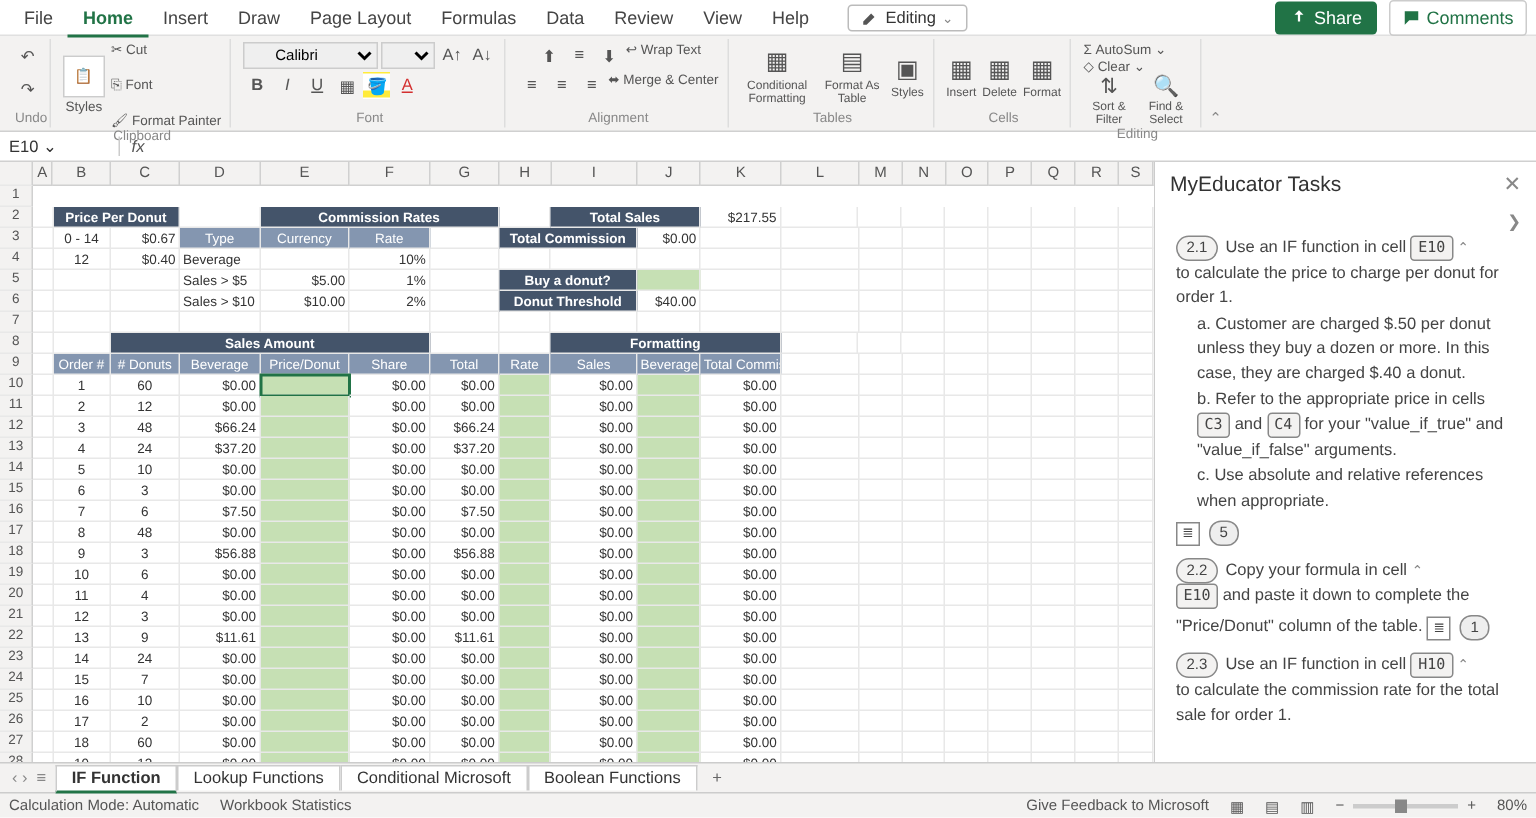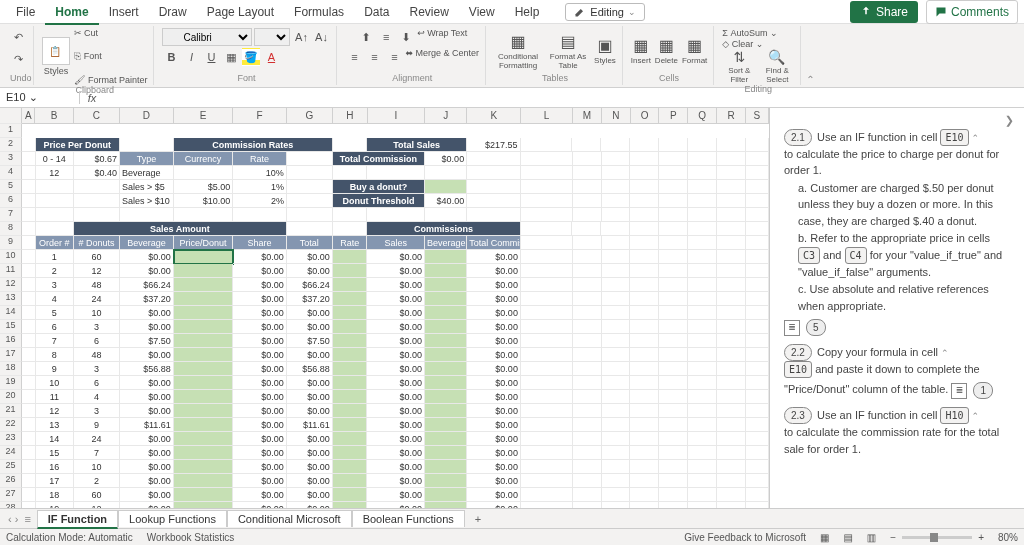--- a/index.html
+++ b/index.html
@@ -384,21 +384,21 @@
         <div class="cell " style="width: 30px;"></div>
         <div class="cell " style="width: 24px;"></div>
       </div>
       <div class="row">
         <div class="rowhead">8</div>
         <div class="cell " style="width: 14px;"></div>
         <div class="cell " style="width: 40px;"></div>
         <div class="cell hdr" style="width: 222px;">Sales Amount</div>
         <div class="cell " style="width: 48px;"></div>
         <div class="cell " style="width: 36px;"></div>
-        <div class="cell hdr" style="width: 160px;">Commissions</div>
+        <div class="cell hdr" style="width: 160px;">Formatting</div>
         <div class="cell " style="width: 54px;"></div>
         <div class="cell " style="width: 30px;"></div>
         <div class="cell " style="width: 30px;"></div>
         <div class="cell " style="width: 30px;"></div>
         <div class="cell " style="width: 30px;"></div>
         <div class="cell " style="width: 30px;"></div>
         <div class="cell " style="width: 30px;"></div>
         <div class="cell " style="width: 24px;"></div>
       </div>
       <div class="row">
@@ -837,20 +837,24 @@
         <div class="cell " style="width: 30px;"></div>
         <div class="cell " style="width: 30px;"></div>
         <div class="cell " style="width: 30px;"></div>
         <div class="cell " style="width: 30px;"></div>
         <div class="cell " style="width: 30px;"></div>
         <div class="cell " style="width: 24px;"></div>
       </div>
     </div>
 
   <div class="taskpane">
+    <div class="tp-head">
+      <span style="font-weight:400">MyEducator Tasks</span>
+      <span class="tp-close">✕</span>
+    </div>
     <div class="tp-body">
       <div style="text-align:right;color:#888">❯</div>
       <div class="task-block">
         <span class="task-num">2.1</span>
         <span>Use an IF function in cell</span>
         <span class="cell-ref">E10</span>
         <span class="chevup">⌃</span><br>
         <span>to calculate the price to charge per donut for order 1.</span>
         <div class="subtask">a. Customer are charged $.50 per donut unless they buy a dozen or more. In this case, they are charged $.40 a donut.</div>
         <div class="subtask">

